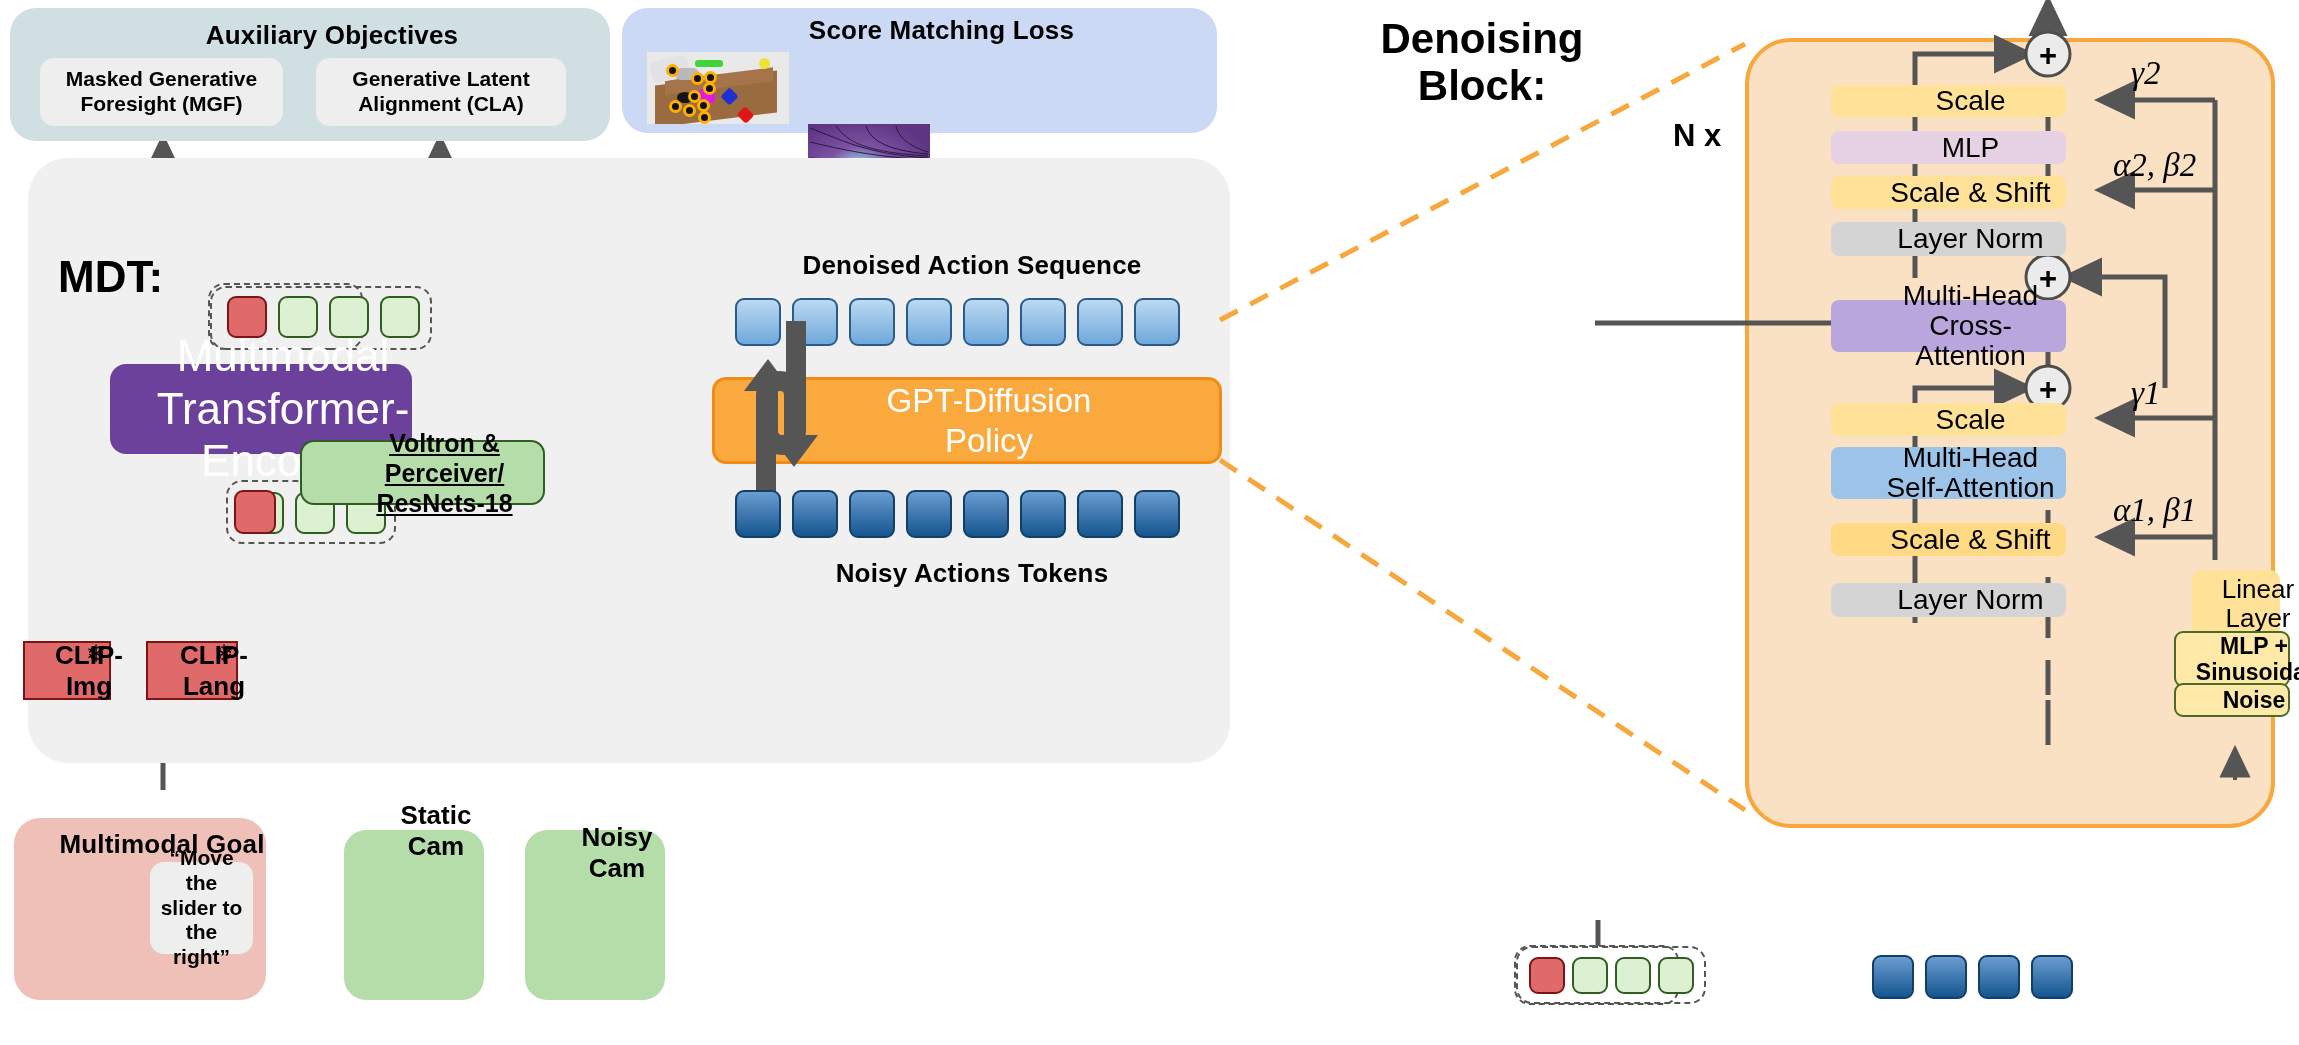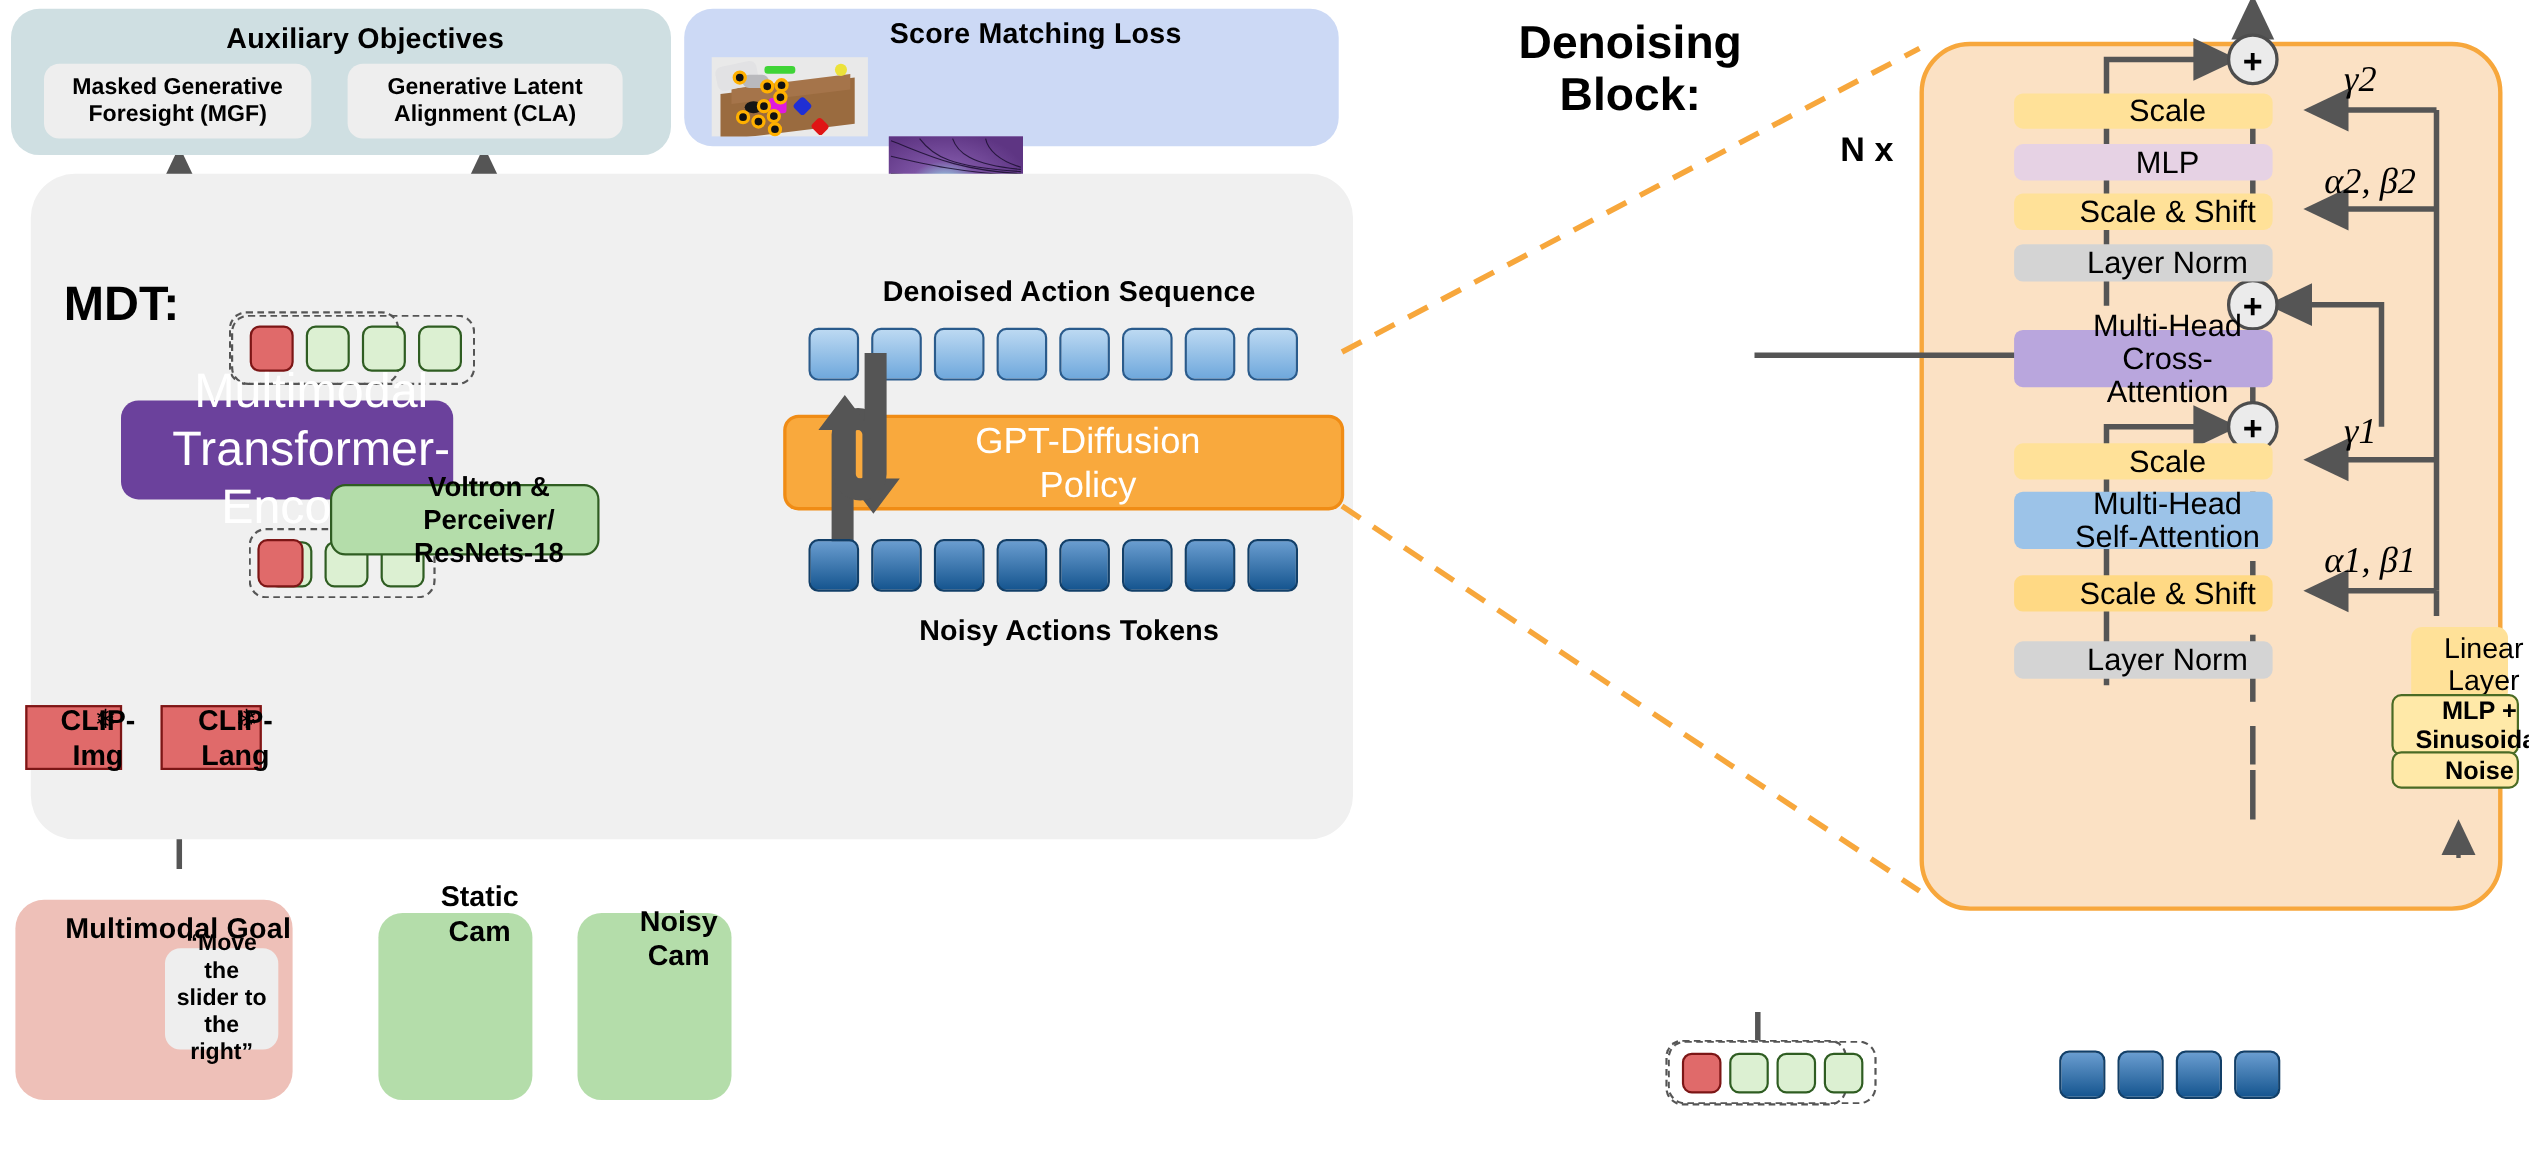--- a/index.html
+++ b/index.html
@@ -13,21 +13,21 @@
   .panel-sml{background:#ccd9f5;border-radius:26px;}
   .panel-mdt{background:#f0f0f0;border-radius:40px;}
   .panel-goal{background:#eec0b8;border-radius:26px;}
 
   .hdr{font-weight:bold;font-size:26px;letter-spacing:.2px;}
   .subbox{background:#eeeeee;border-radius:14px;font-weight:bold;font-size:21px;line-height:1.18;}
 
   
   .node-purple{background:#6b419c;color:#fff;border-radius:16px;font-size:44px;line-height:1.2;}
   .node-orange{background:#f9a93d;color:#fff;border:3px solid #f08c15;border-radius:14px;font-size:33px;line-height:1.2;}
-  .node-green{background:#b4ddaa;border:2px solid #2f5d22;border-radius:14px;font-weight:bold;font-size:25px;line-height:1.2;}
+  .node-green{background:#b4ddaa;border:2px solid #2f5d22;border-radius:14px;font-weight:bold;font-size:25px;line-height:1.2;text-decoration:underline;}
   .node-greenpanel{background:#b4ddaa;border-radius:22px;}
   .node-red{background:#e06a6a;border:2px solid #7c1616;font-weight:bold;font-size:26px;line-height:1.18;}
 
   
   .tok{border-radius:9px;}
   .tok-red{background:#e06a6a;border:2px solid #7c1616;}
   .tok-green{background:#dcf0d2;border:2px solid #2f5d22;}
   .tok-blue-light{background:linear-gradient(180deg,#bcd9f2 0%,#6fa8dc 100%);border:2px solid #2a5b8c;}
   .tok-blue-dark{background:linear-gradient(180deg,#6a9dd0 0%,#15558f 100%);border:2px solid #123f68;}
   .dashdot{border:2.5px dashed #555;border-radius:16px;}

